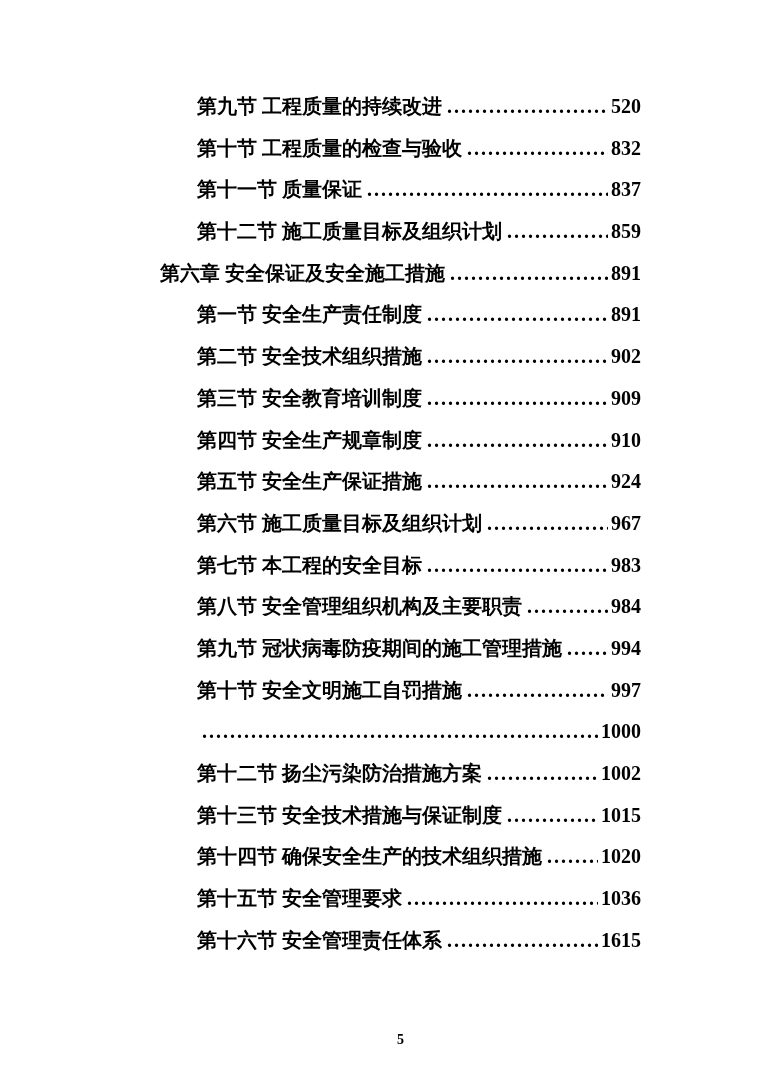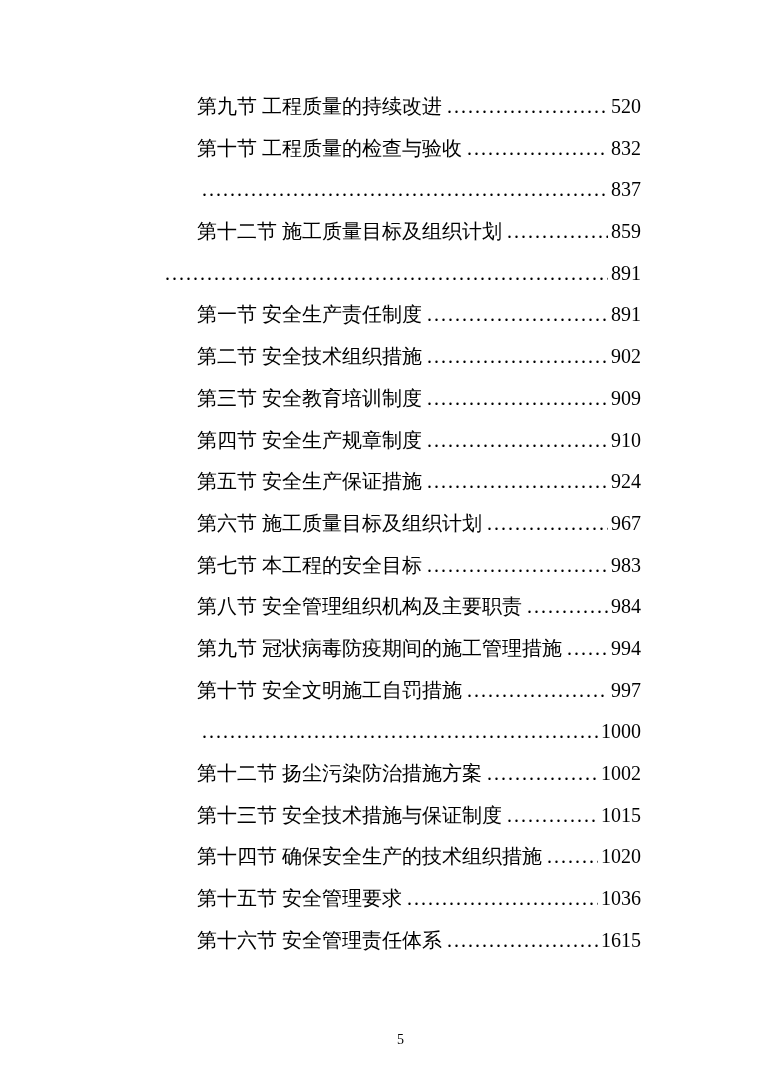--- a/index.html
+++ b/index.html
@@ -8,20 +8,21 @@
     background: #ffffff;
   }
   .page {
     position: relative;
     width: 761px;
     height: 1077px;
     background: #ffffff;
     color: #000000;
     font-family: "Liberation Serif", "DejaVu Serif", serif;
     overflow: hidden;
+    font-weight: bold;
   }
   .toc {
     position: absolute;
     left: 160px;
     top: 86px;
     width: 481px;
   }
   .toc-row {
     display: flex;
     align-items: baseline;
@@ -67,29 +68,31 @@
     <span class="toc-title">第九节 工程质量的持续改进</span>
     <span class="toc-dots">............................................................................................................................................</span>
     <span class="toc-page">520</span>
   </div>
       <div class="toc-row section">
     <span class="toc-title">第十节 工程质量的检查与验收</span>
     <span class="toc-dots">............................................................................................................................................</span>
     <span class="toc-page">832</span>
   </div>
       <div class="toc-row section">
+    <span class="toc-title">第十一节 质量保证</span>
     <span class="toc-dots">............................................................................................................................................</span>
     <span class="toc-page">837</span>
   </div>
       <div class="toc-row section">
     <span class="toc-title">第十二节 施工质量目标及组织计划</span>
     <span class="toc-dots">............................................................................................................................................</span>
     <span class="toc-page">859</span>
   </div>
       <div class="toc-row chapter">
+    <span class="toc-title">第六章 安全保证及安全施工措施</span>
     <span class="toc-dots">............................................................................................................................................</span>
     <span class="toc-page">891</span>
   </div>
       <div class="toc-row section">
     <span class="toc-title">第一节 安全生产责任制度</span>
     <span class="toc-dots">............................................................................................................................................</span>
     <span class="toc-page">891</span>
   </div>
       <div class="toc-row section">
     <span class="toc-title">第二节 安全技术组织措施</span>

